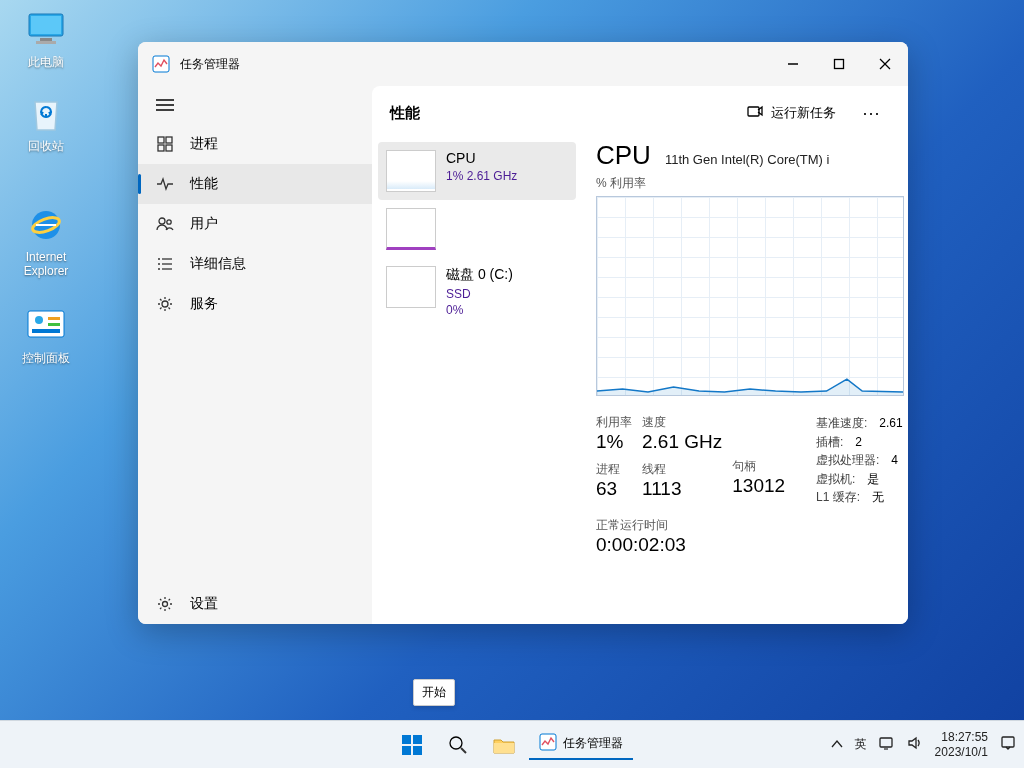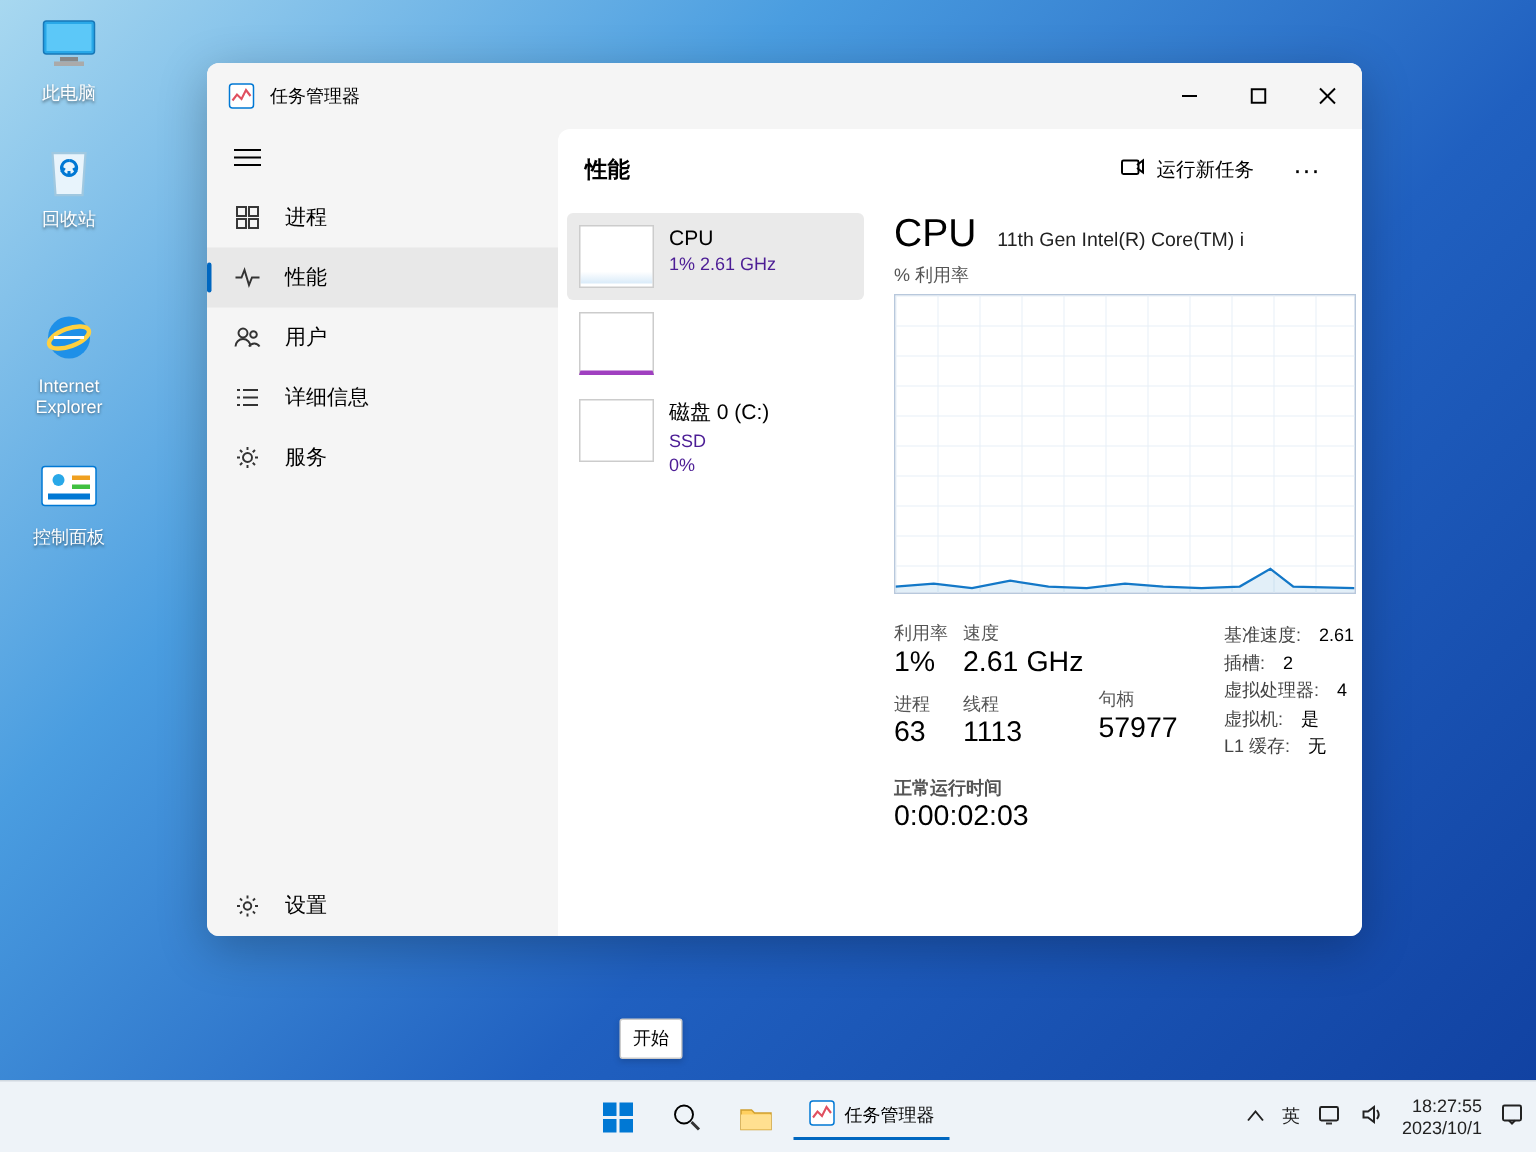--- a/index.html
+++ b/index.html
@@ -60,21 +60,21 @@
 .axis-label { font-size:11px; color:#666; margin-top:2px; }
 
 .stats { display:flex; gap:10px; margin-top:18px; }
 .stat-col { display:flex; flex-direction:column; gap:8px; }
 .stat-block .lbl { font-size:12px; color:#555; }
 .stat-block .val { font-size:19px; font-weight:400; color:#000; }
 .kv-col { margin-left:auto; font-size:12px; min-width:88px; }
 .kv-row { display:flex; justify-content:flex-start; gap:12px; line-height:1.55; color:#444; }
 .kv-row .v { color:#000; text-align:right; }
 .uptime { margin-top:10px; }
-.uptime .lbl { font-size:12px; color:#555;font-weight:bold; }
+.uptime .lbl { font-size:12px; color:#555; }
 .uptime .val { font-size:19px; }
 
 
 .tooltip { position:absolute; left:413px; top:679px; background:#fff; border:1px solid #ccc; padding:4px 8px; font-size:12px; border-radius:2px; box-shadow:0 2px 4px rgba(0,0,0,.15); }
 
 
 .taskbar { position:absolute; left:0; right:0; bottom:0; height:48px; background:#eef3f8; display:flex; align-items:center; border-top:1px solid #d0d8e0; }
 .tb-center { position:absolute; left:50%; transform:translateX(-50%); display:flex; align-items:center; gap:4px; }
 .tb-btn { width:42px; height:42px; display:flex; align-items:center; justify-content:center; cursor:pointer; border-radius:4px; }
 .tb-app { display:flex; align-items:center; gap:6px; padding:4px 10px; font-size:12px; border-bottom:2px solid #0067c0; }
@@ -303,21 +303,21 @@
                 <div class="val">1113</div>
               </div>
             </div>
             <div class="stat-col">
               <div class="stat-block" style="visibility:hidden">
                   <div class="lbl">.</div>
                   <div class="val">.</div>
                 </div>
               <div class="stat-block">
                 <div class="lbl">句柄</div>
-                <div class="val">57977</div>
+                <div class="val">13012</div>
               </div>
             </div>
             <div class="kv-col">
               <div class="kv-row">
                   <span>基准速度:</span>
                   <span class="v">2.61</span>
                 </div>
               <div class="kv-row">
                   <span>插槽:</span>
                   <span class="v">2</span>

